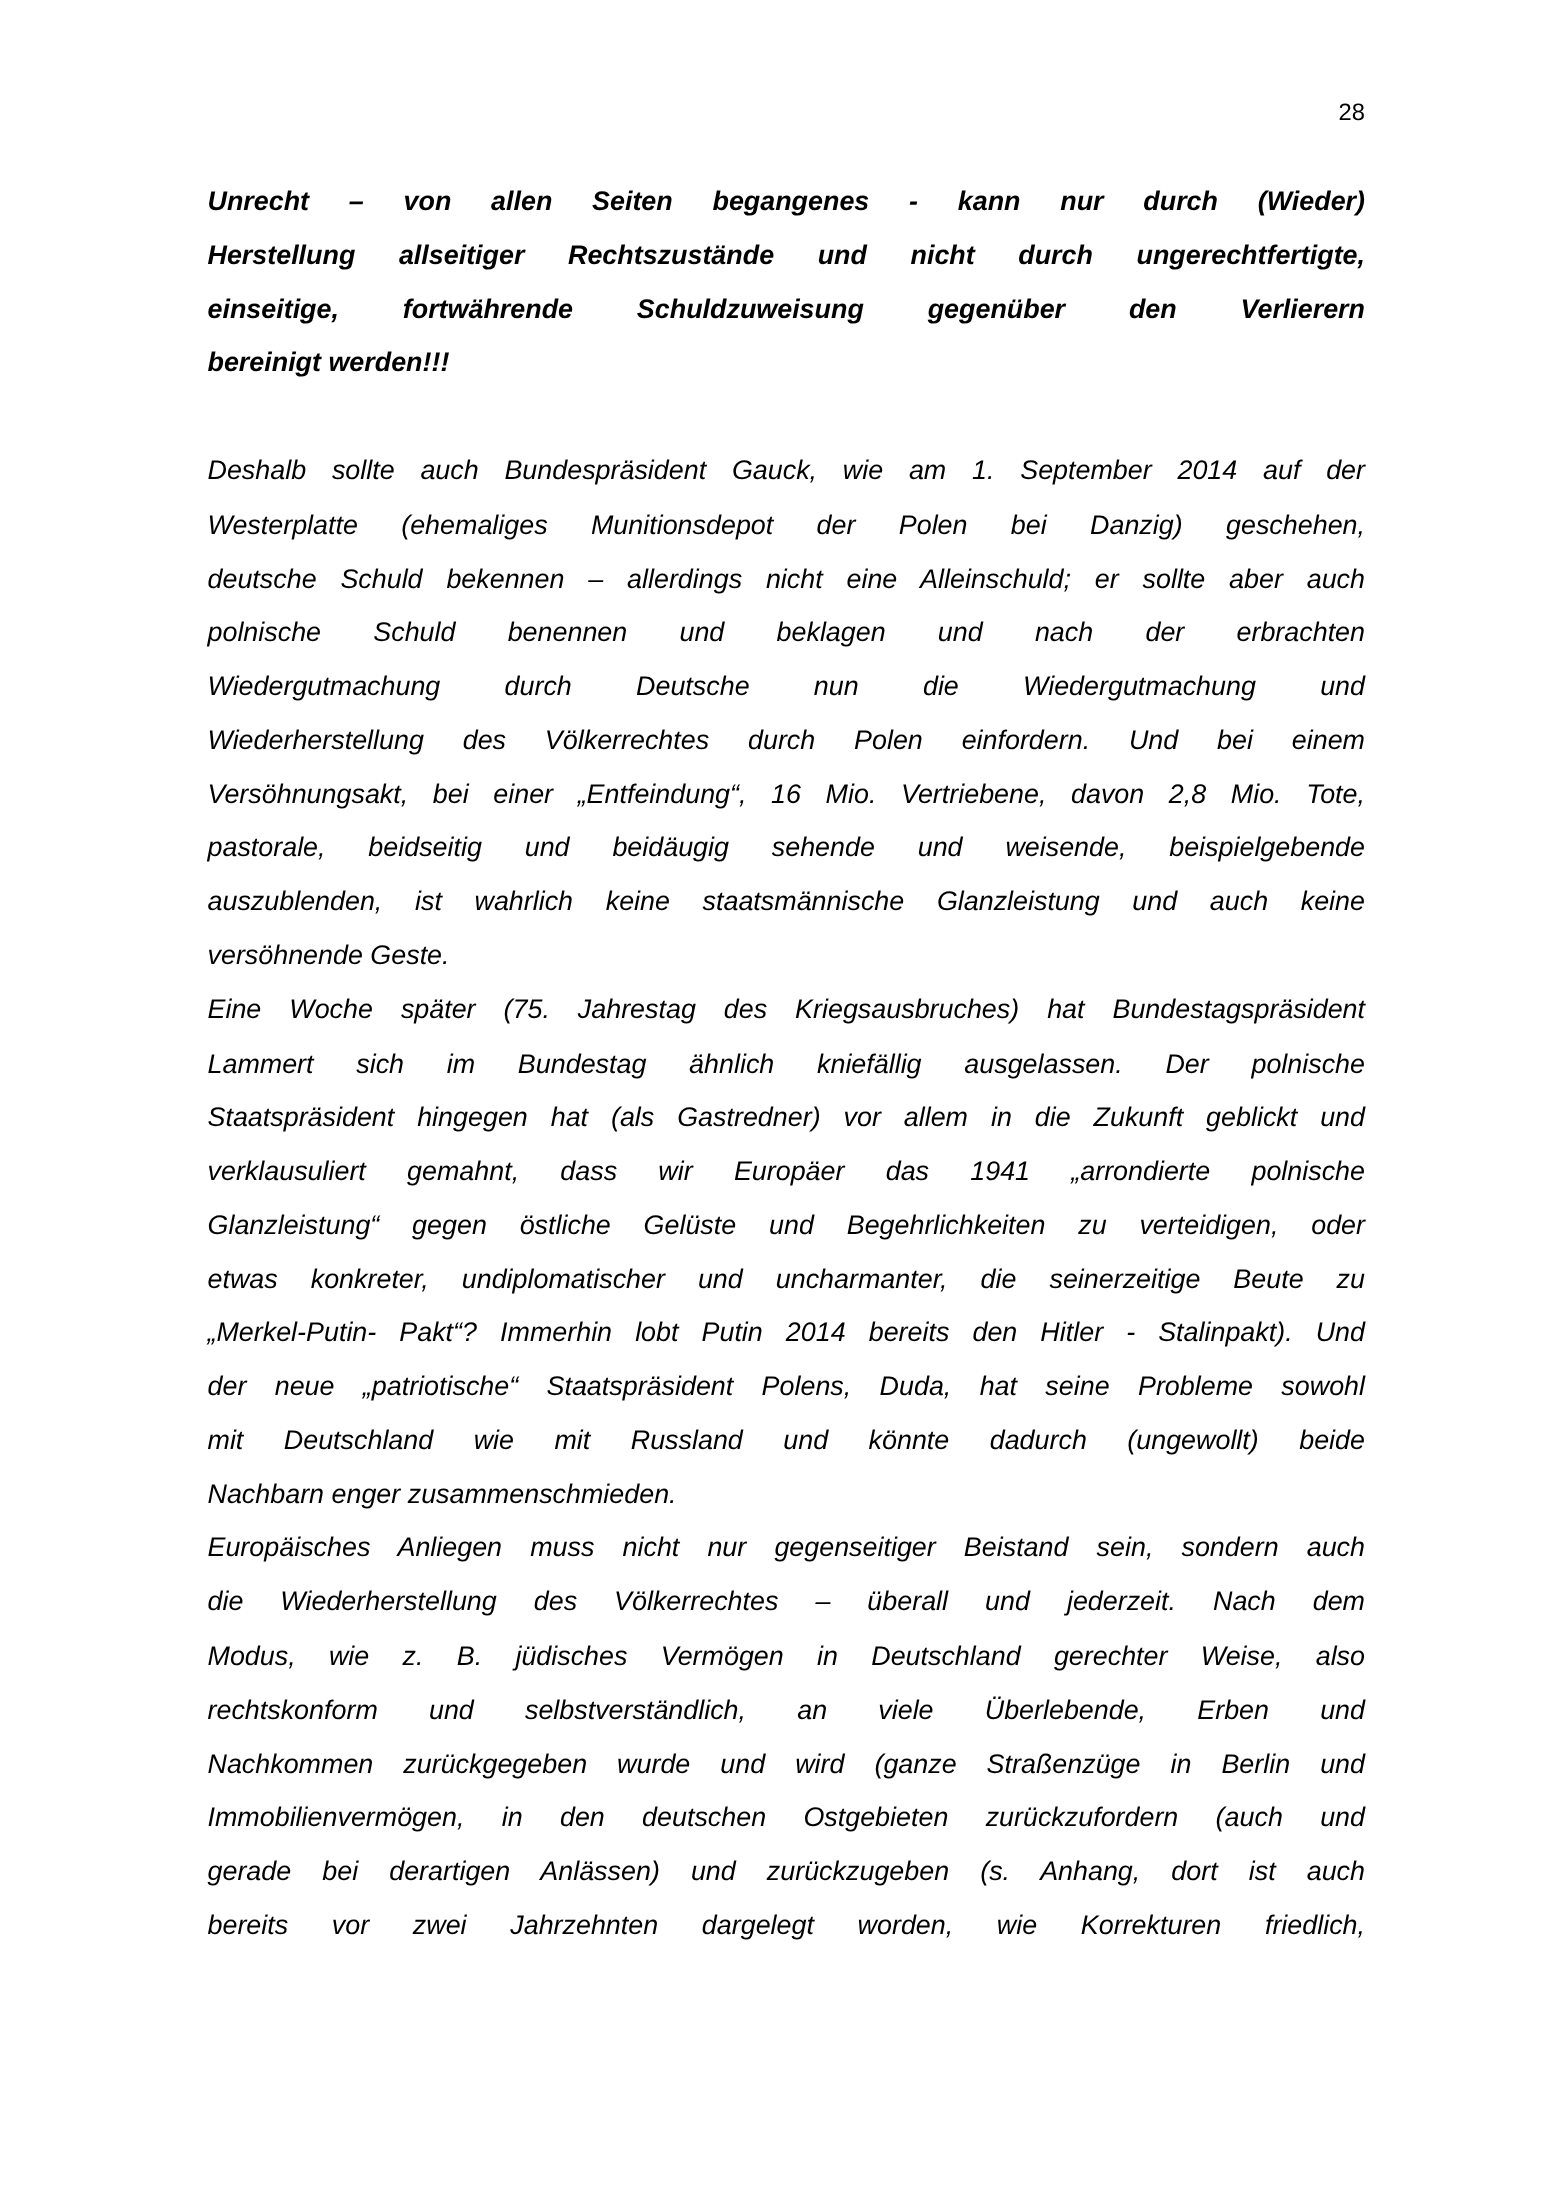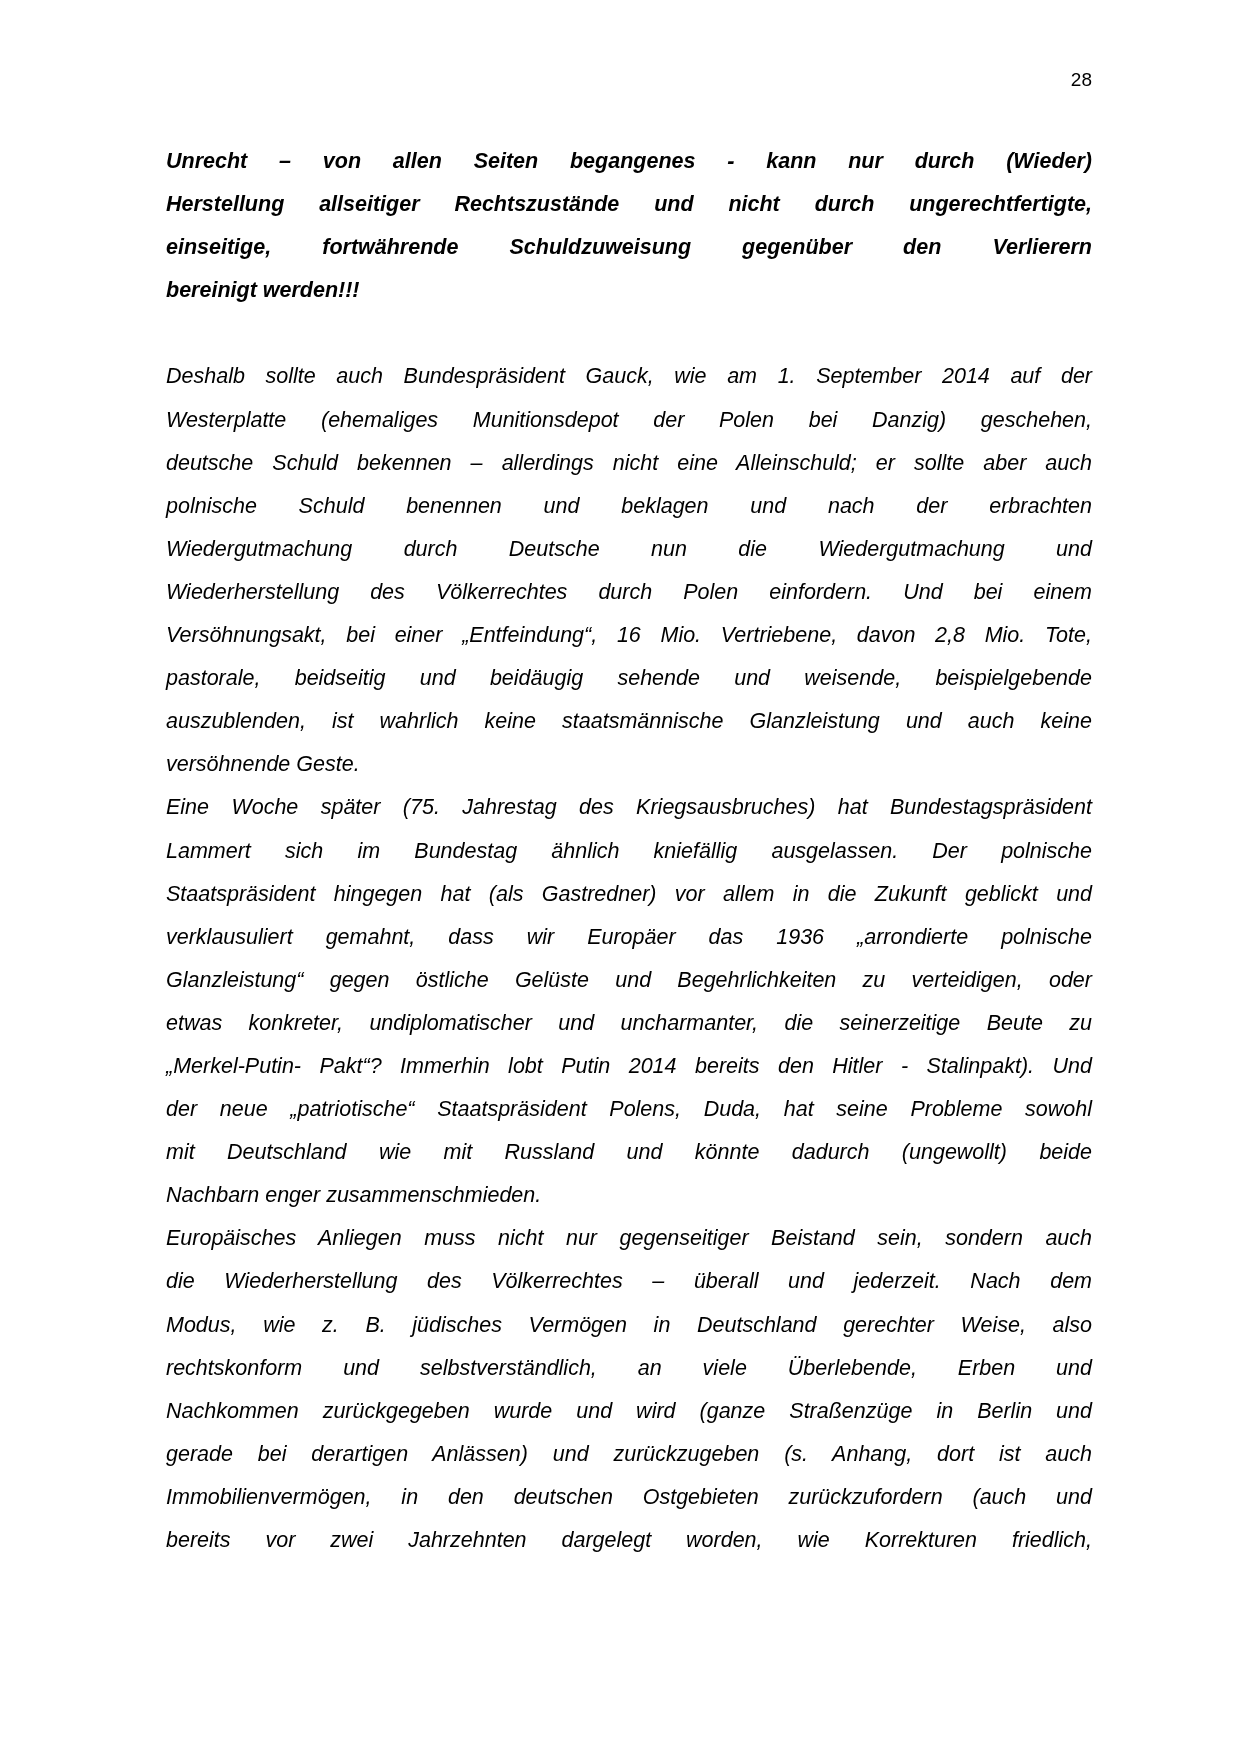--- a/index.html
+++ b/index.html
@@ -10,21 +10,21 @@
     body {
       width: 1240px;
       height: 1754px;
       position: relative;
       overflow: hidden;
       font-family: "Liberation Sans", sans-serif;
       color: #000000;
     }
     .page-number {
       position: absolute;
-      top: 69px;
+      top: 80px;
       right: 148px;
       font-size: 19px;
       line-height: 22px;
     }
     .body-text {
       position: absolute;
       left: 166px;
       top: 140px;
       width: 926px;
       font-style: italic;
@@ -87,33 +87,33 @@
     <div class="line"><span class="txt">Versöhnungsakt, bei einer „Entfeindung“, 16 Mio. Vertriebene, davon 2,8 Mio. Tote,</span></div>
     <div class="line"><span class="txt">pastorale, beidseitig und beidäugig sehende und  weisende,  beispielgebende</span></div>
     <div class="line"><span class="txt">auszublenden, ist wahrlich keine staatsmännische Glanzleistung und auch keine</span></div>
     <div class="line last"><span class="txt">versöhnende Geste.</span></div>
   </div>
 
   <div class="para normal">
     <div class="line"><span class="txt">Eine Woche später (75. Jahrestag des Kriegsausbruches) hat Bundestagspräsident</span></div>
     <div class="line"><span class="txt">Lammert sich im Bundestag ähnlich kniefällig ausgelassen. Der polnische</span></div>
     <div class="line"><span class="txt">Staatspräsident hingegen hat (als Gastredner) vor allem in die Zukunft geblickt und</span></div>
-    <div class="line"><span class="txt">verklausuliert gemahnt, dass wir Europäer das 1936 „arrondierte polnische</span></div>
+    <div class="line"><span class="txt">verklausuliert gemahnt, dass wir Europäer das 1941 „arrondierte polnische</span></div>
     <div class="line"><span class="txt">Glanzleistung“ gegen östliche Gelüste und Begehrlichkeiten zu verteidigen, oder</span></div>
     <div class="line"><span class="txt">etwas konkreter, undiplomatischer  und uncharmanter, die seinerzeitige Beute zu</span></div>
     <div class="line"><span class="txt">„Merkel-Putin- Pakt“? Immerhin lobt Putin 2014 bereits den Hitler - Stalinpakt).  Und</span></div>
     <div class="line"><span class="txt">der neue „patriotische“ Staatspräsident Polens, Duda, hat seine Probleme sowohl</span></div>
     <div class="line"><span class="txt">mit Deutschland  wie mit Russland  und könnte dadurch (ungewollt) beide</span></div>
     <div class="line last"><span class="txt">Nachbarn enger zusammenschmieden.</span></div>
   </div>
 
   <div class="para normal">
     <div class="line"><span class="txt">Europäisches Anliegen muss  nicht nur gegenseitiger Beistand sein, sondern auch</span></div>
     <div class="line"><span class="txt">die  Wiederherstellung des Völkerrechtes – überall und jederzeit.  Nach dem</span></div>
     <div class="line"><span class="txt">Modus, wie z. B. jüdisches Vermögen in Deutschland gerechter Weise, also</span></div>
     <div class="line"><span class="txt">rechtskonform und selbstverständlich, an viele Überlebende, Erben und</span></div>
     <div class="line"><span class="txt">Nachkommen zurückgegeben wurde und wird (ganze Straßenzüge in Berlin und</span></div>
+    <div class="line"><span class="txt">Immobilienvermögen,  in den deutschen Ostgebieten zurückzufordern (auch und</span></div>
     <div class="line"><span class="txt">gerade bei derartigen Anlässen) und zurückzugeben   (s. Anhang, dort ist auch</span></div>
-    <div class="line"><span class="txt">Immobilienvermögen,  in den deutschen Ostgebieten zurückzufordern (auch und</span></div>
     <div class="line"><span class="txt">bereits vor zwei Jahrzehnten dargelegt worden, wie Korrekturen  friedlich,</span></div>
   </div>
 
 </div>
 
 </body></html>

